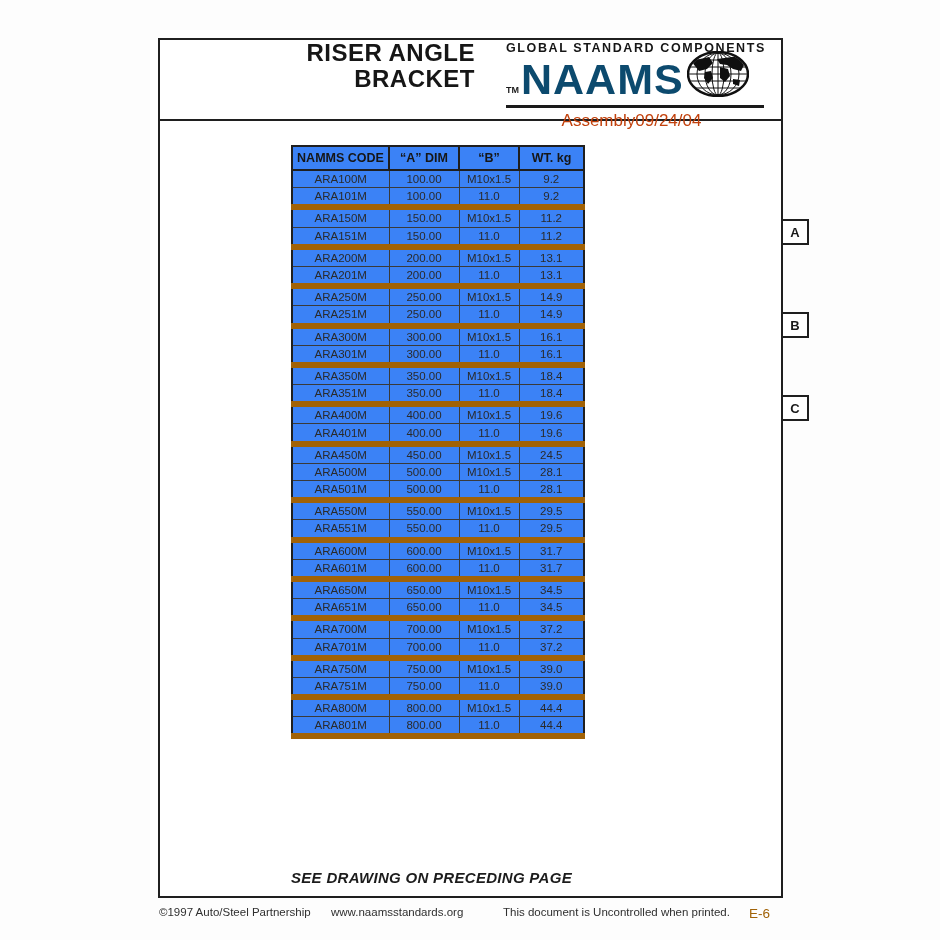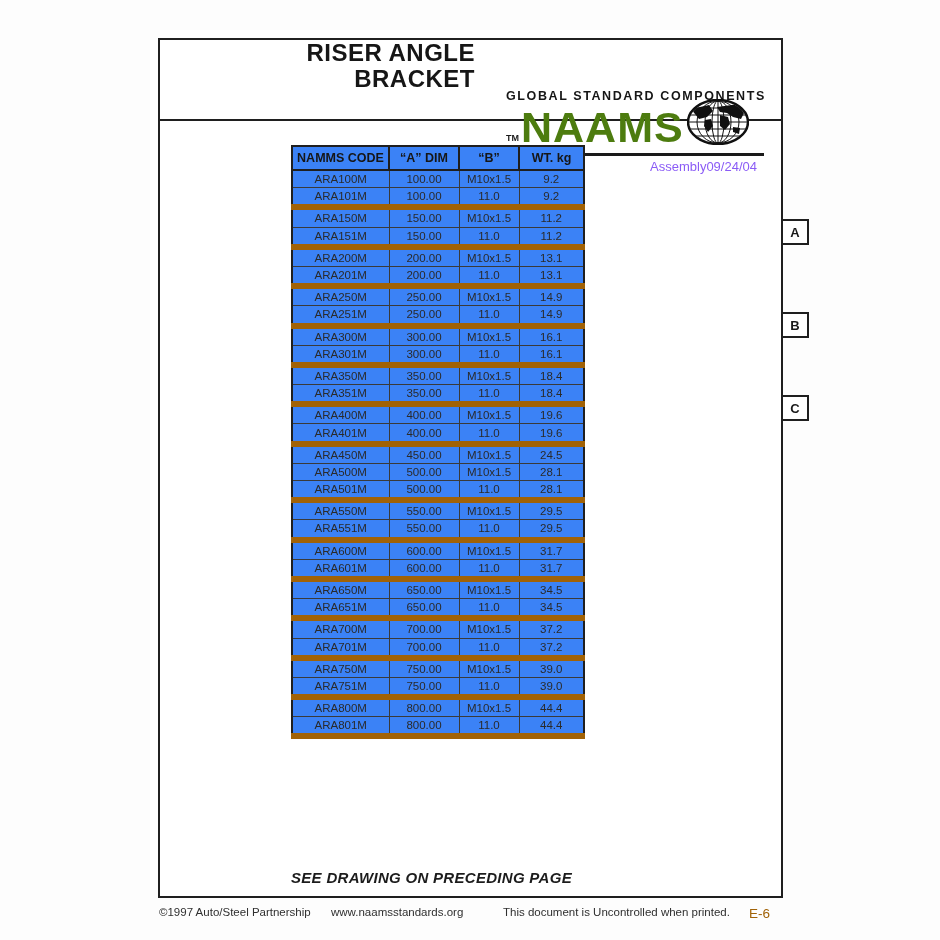--- a/index.html
+++ b/index.html
@@ -16,36 +16,36 @@
   }
   .header-band {
     position:absolute; left:158px; top:38px; width:625px; height:83px;
     border:2px solid #1f1f1f; box-sizing:border-box; background:#ffffff;
   }
   .doc-title {
     position:absolute; left:190px; top:40px; width:285px;
     text-align:right; font-weight:bold; font-size:24px; line-height:26px;
     letter-spacing:0.5px; color:#161616;
   }
-  .brand { position:absolute; left:506px; top:41px; width:272px;margin-top:48px; }
+  .brand { position:absolute; left:506px; top:41px; width:272px; }
   .brand-tagline {
     font-size:12.5px; font-weight:bold; letter-spacing:1.6px;
     white-space:nowrap; color:#161616;
   }
   .brand-row { display:flex; align-items:flex-end; margin-top:0px; height:46px; }
   .brand-tm { font-size:9px; font-weight:bold; margin-right:2px; padding-bottom:6px; }
   .brand-name {
     font-size:43px; font-weight:bold; letter-spacing:1px; line-height:44px;
-    color:#4d7c0f;
+    color:#0c4a6e;
   }
   .brand-globe { margin-left:3px; margin-bottom:0px; }
   .brand-rule { height:3px; background:#1a1a1a; width:258px; margin-top:4px; }
   .brand-sub {
-    display:flex; justify-content:flex-end; width:251px;
-    font-size:13px; margin-top:3px; color:#8b5cf6;
+    display:flex; justify-content:center; width:251px;
+    font-size:17px; margin-top:3px; color:#c2410c;
   }
   
   .side-tab {
     position:absolute; left:781px; width:28px; height:26px;
     border:2px solid #1f1f1f; background:#ffffff; box-sizing:border-box;
     display:flex; align-items:center; justify-content:center;
     font-size:13px; font-weight:bold;
   }
   .side-tab.a { top:219px; }
   .side-tab.b { top:312px; }

